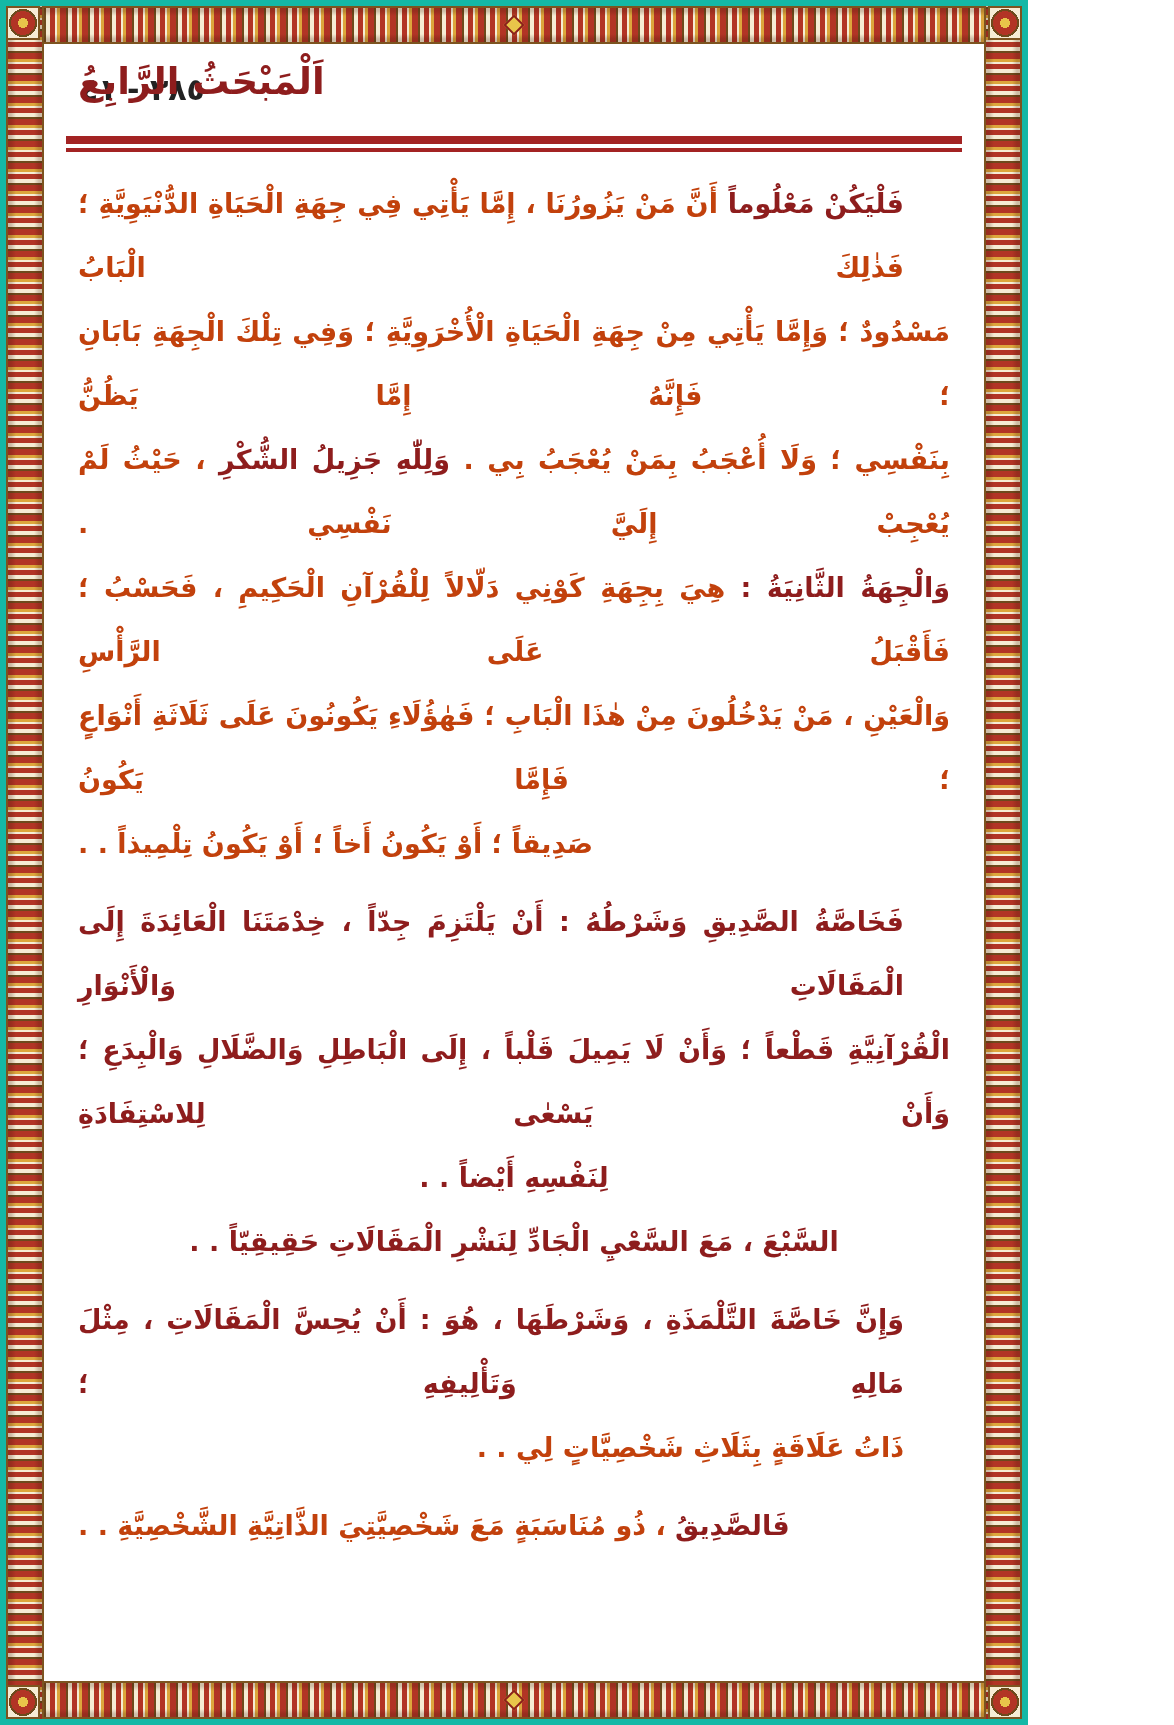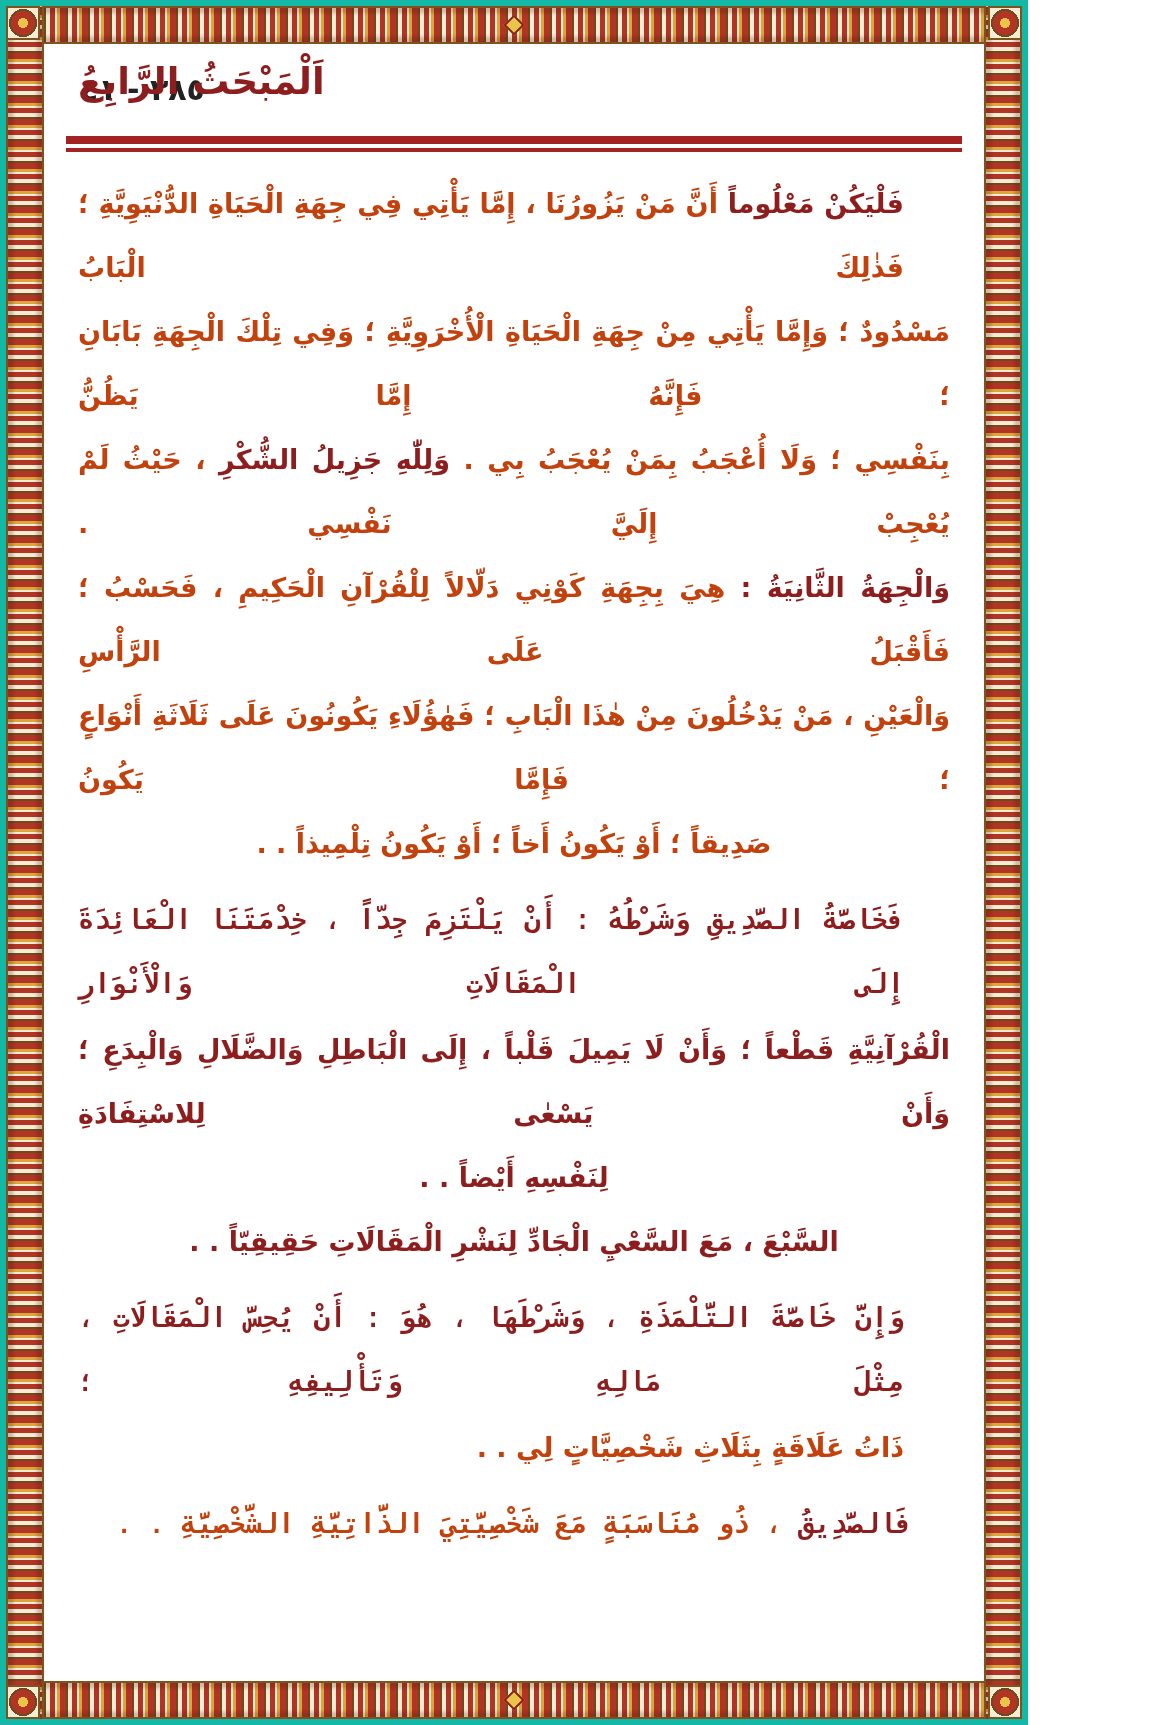--- a/index.html
+++ b/index.html
@@ -80,25 +80,25 @@
     margin:10px -12px 20px -12px;
     border-top:8px solid var(--rule,#a32323);
     border-bottom:4px solid var(--rule,#a32323);
   }
   .body-text{
     font-size:27px;font-weight:bold;color:#1c1c1c;
     direction:rtl;
   }
   .line{line-height:64px;}
   .line.justify{text-align:justify;text-align-last:justify;-moz-text-align-last:justify;}
-  .line.center{text-align:center;}
+  .line.center{text-align:left;}
   .line.left{text-align:center;}
   .line.right{text-align:right;}
   .line.indent{padding-right:46px;}
-  .line.gap{margin-top:14px;font-family:Liberation Mono, monospace;}
+  .line.gap{margin-top:14px;}
   .red{color:var(--red,#8e1d1d);}
   .black{color:#c2410c;}
 </style>
 </head>
 <body>
 
 <div class="page">
   <div class="frame h top"></div>
   <div class="frame h bottom"></div>
   <div class="frame v left"></div>

